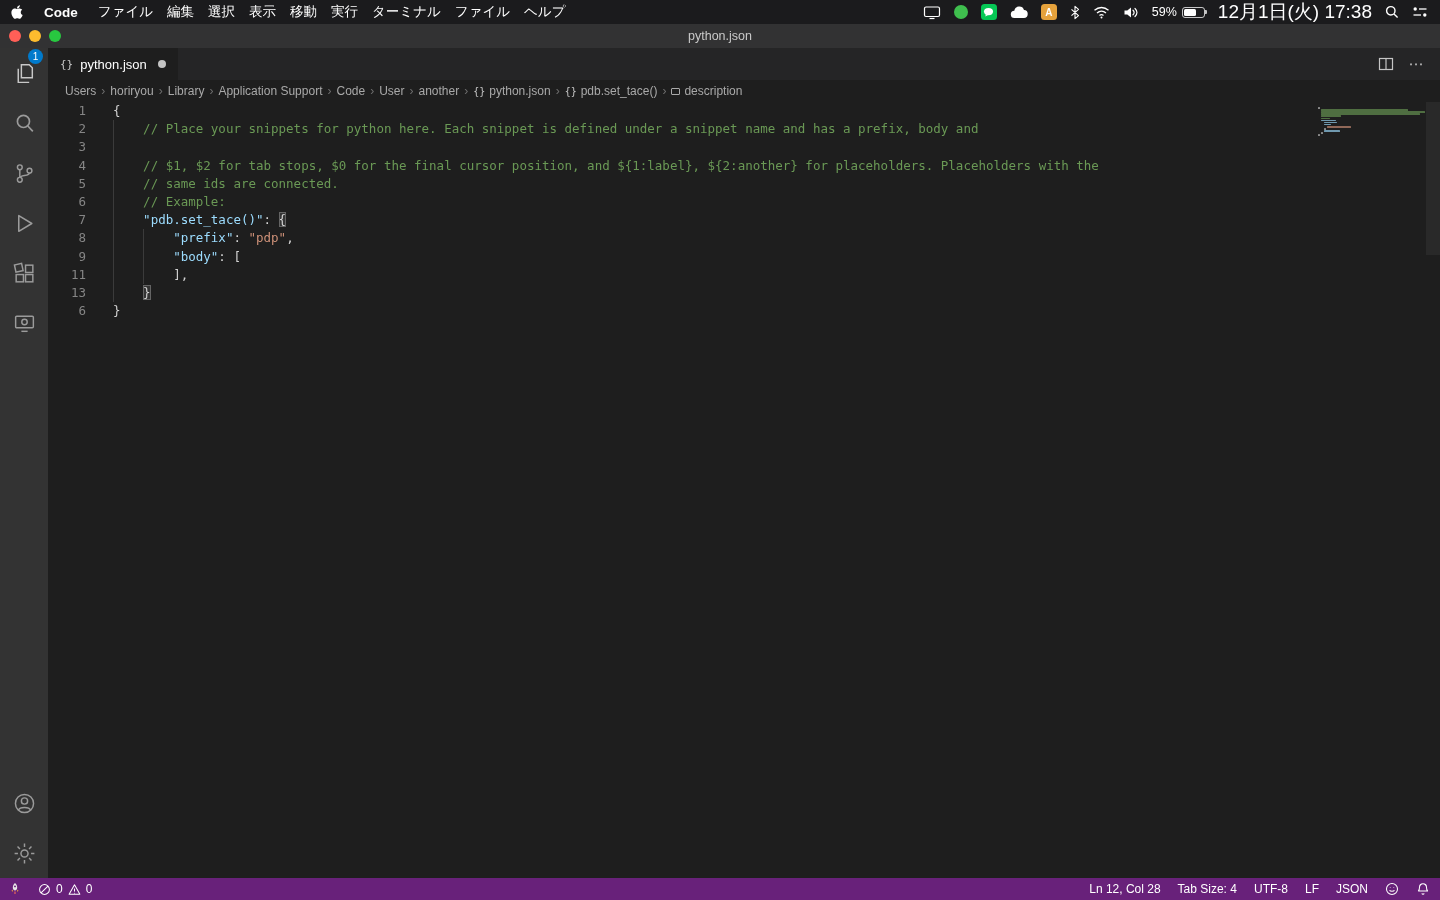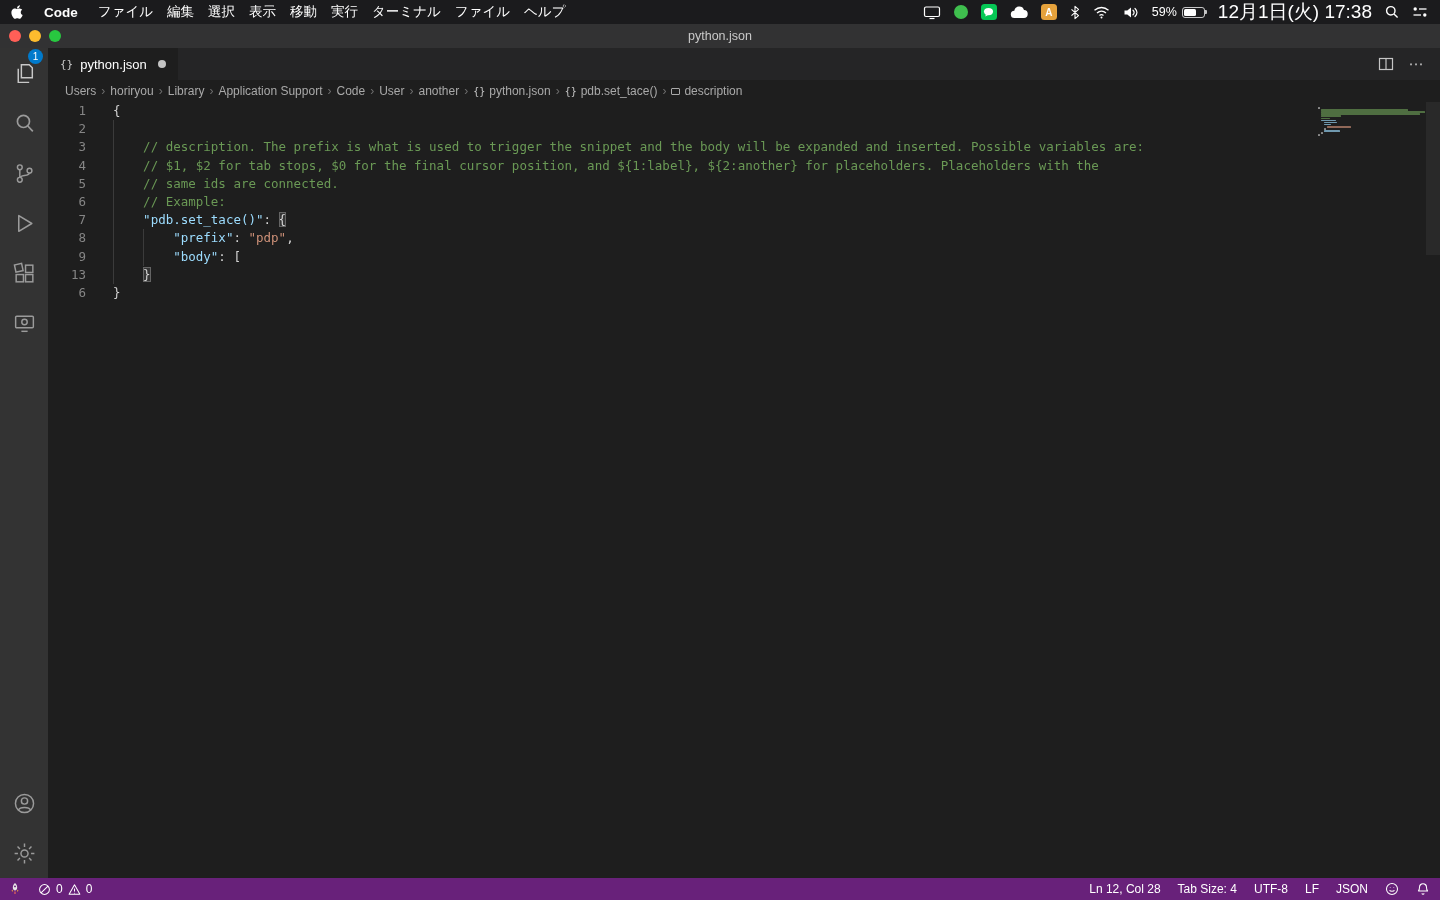--- a/index.html
+++ b/index.html
@@ -300,28 +300,29 @@
         <span class="bc-sep">›</span>
         <span class="bc-item">
           <span class="bc-symbox"></span>
           <span>description</span>
         </span>
       </div>
 
     <div class="editor">
       <div class="code-area">
           <div class="code-line"><div class="gutter">1</div><div class="line-text"><span class="c-punct">{</span></div></div>
-          <div class="code-line"><div class="gutter">2</div><div class="line-text"><i class="guide" style="left: 0px;"></i></div></div>
-          <div class="code-line"><div class="gutter">3</div><div class="line-text"><i class="guide" style="left: 0px;"></i><span class="c-comment">    // description. The prefix is what is used to trigger the snippet and the body will be expanded and inserted. Possible variables are:</span></div></div>
+          <div class="code-line"><div class="gutter">2</div><div class="line-text"><i class="guide" style="left: 0px;"></i><span class="c-comment">    // Place your snippets for python here. Each snippet is defined under a snippet name and has a prefix, body and</span></div></div>
+          <div class="code-line"><div class="gutter">3</div><div class="line-text"><i class="guide" style="left: 0px;"></i></div></div>
           <div class="code-line"><div class="gutter">4</div><div class="line-text"><i class="guide" style="left: 0px;"></i><span class="c-comment">    // $1, $2 for tab stops, $0 for the final cursor position, and ${1:label}, ${2:another} for placeholders. Placeholders with the</span></div></div>
           <div class="code-line"><div class="gutter">5</div><div class="line-text"><i class="guide" style="left: 0px;"></i><span class="c-comment">    // same ids are connected.</span></div></div>
           <div class="code-line"><div class="gutter">6</div><div class="line-text"><i class="guide" style="left: 0px;"></i><span class="c-comment">    // Example:</span></div></div>
           <div class="code-line"><div class="gutter">7</div><div class="line-text"><i class="guide" style="left: 0px;"></i><span class="c-key">    "pdb.set_tace()"</span><span class="c-punct">: </span><span class="c-punct bracket">{</span></div></div>
           <div class="code-line"><div class="gutter">8</div><div class="line-text"><i class="guide" style="left: 0px;"></i><i class="guide" style="left: 30.1024px;"></i><span class="c-key">        "prefix"</span><span class="c-punct">: </span><span class="c-string">"pdp"</span><span class="c-punct">,</span></div></div>
           <div class="code-line"><div class="gutter">9</div><div class="line-text"><i class="guide" style="left: 0px;"></i><i class="guide" style="left: 30.1024px;"></i><span class="c-key">        "body"</span><span class="c-punct">: [</span></div></div>
+          <div class="code-line"><div class="gutter">11</div><div class="line-text"><i class="guide" style="left: 0px;"></i><i class="guide" style="left: 30.1024px;"></i><span class="c-punct">        ],</span></div></div>
           <div class="code-line"><div class="gutter">13</div><div class="line-text"><i class="guide" style="left: 0px;"></i><span class="c-punct">    </span><span class="c-punct bracket">}</span></div></div>
           <div class="code-line"><div class="gutter">6</div><div class="line-text"><span class="c-punct">}</span></div></div>
         </div>
       <div class="minimap">
           <div class="mm-line" style="top: 3px; left: 0px; width: 2px; background: rgb(200, 200, 200);"></div>
           <div class="mm-line" style="top: 5.1px; left: 3.12px; width: 86.58px; background: rgb(106, 153, 85);"></div>
           <div class="mm-line" style="top: 7.2px; left: 3.12px; width: 103.74px; background: rgb(106, 153, 85);"></div>
           <div class="mm-line" style="top: 9.3px; left: 3.12px; width: 99.06px; background: rgb(106, 153, 85);"></div>
           <div class="mm-line" style="top: 11.4px; left: 3.12px; width: 20.28px; background: rgb(106, 153, 85);"></div>
           <div class="mm-line" style="top: 13.5px; left: 3.12px; width: 8.58px; background: rgb(106, 153, 85);"></div>

